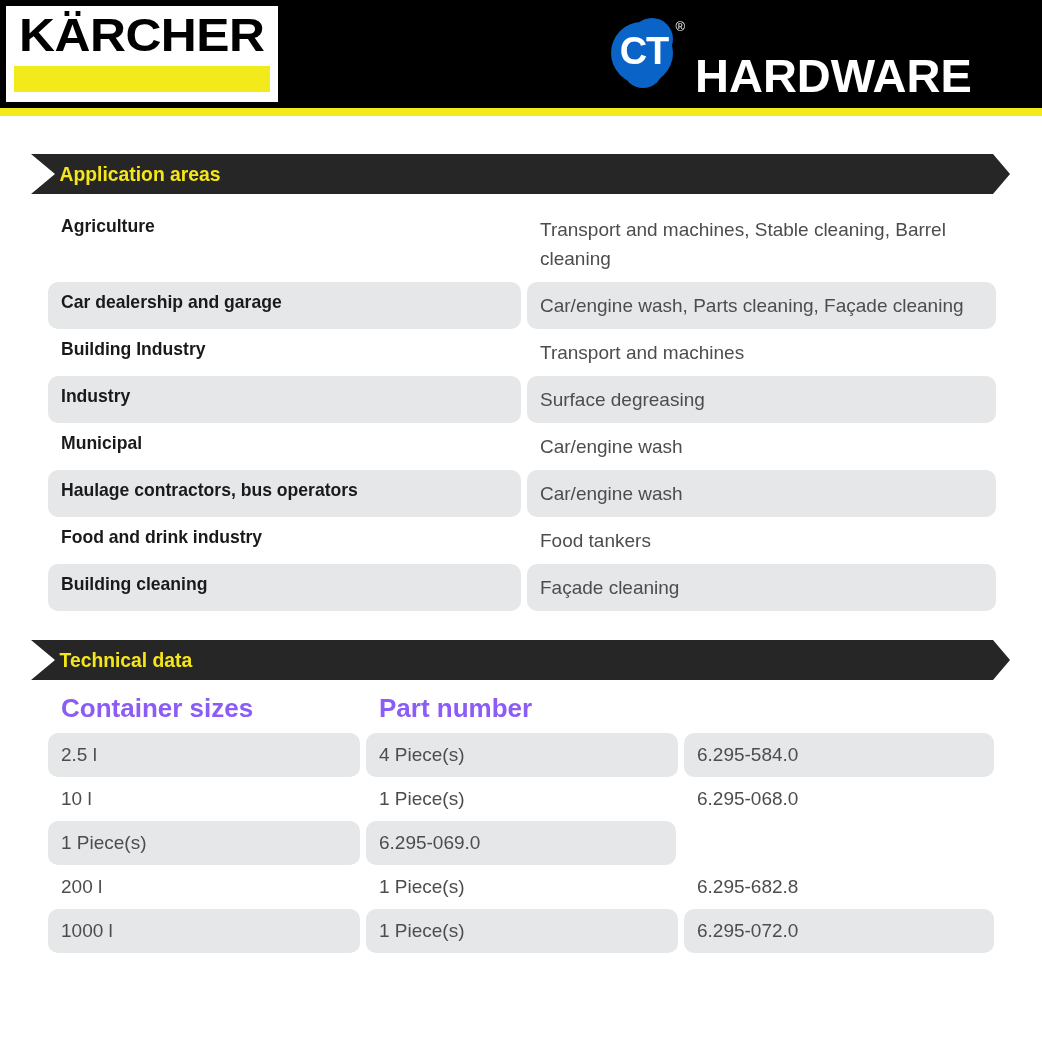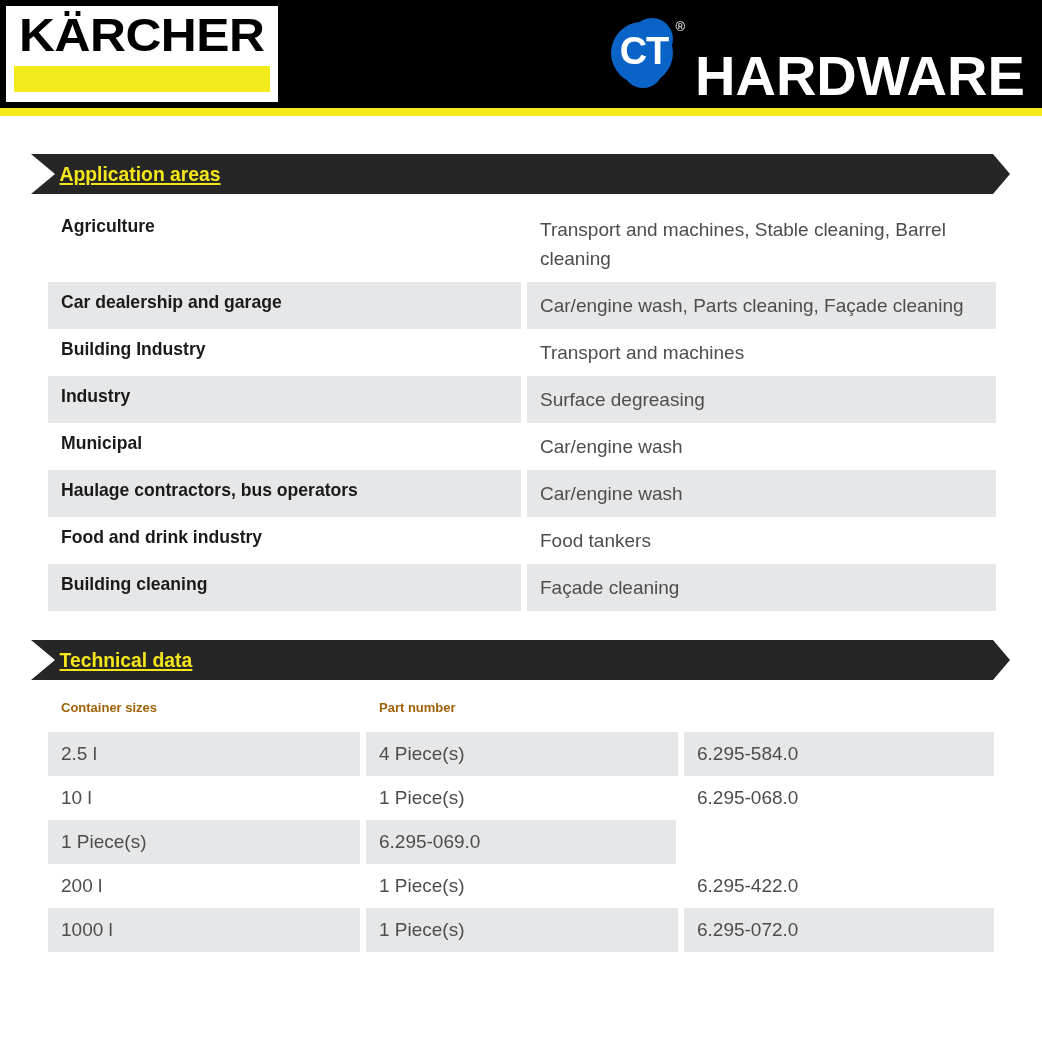--- a/index.html
+++ b/index.html
@@ -115,21 +115,21 @@
     top: 2px;
     font-family: "Liberation Sans", sans-serif;
     font-size: 13px;
     line-height: 13px;
     color: #ffffff;
     z-index: 4;
   }
   .ct-word {
     font-family: "Liberation Sans", sans-serif;
     font-weight: 700;
-    font-size: 56px;
+    font-size: 47px;
     line-height: 52px;
     color: #ffffff;
     letter-spacing: 0px;
     margin-left: 12px;
     white-space: nowrap;
     margin-top: 44px;
   }
 
   .yellow-rule {
     position: absolute;
@@ -146,21 +146,20 @@
     position: relative;
     margin-left: 31px;
     width: 979px;
     height: 40px;
     background: #262626;
     color: #f5e61a;
     display: flex;
     align-items: center;
     -webkit-clip-path: polygon(0 0, 24px 50%, 0 100%, 962px 100%, 979px 50%, 962px 0);
     clip-path: polygon(0 0, 24px 50%, 0 100%, 962px 100%, 979px 50%, 962px 0);
-    text-decoration: underline;
   }
   .ribbon-label {
     font-family: "Liberation Sans", sans-serif;
     font-weight: 700;
     font-size: 21px;
     line-height: 24px;
     color: #f5e61a;
     padding-left: 31px;
     transform: scaleX(0.92);
     transform-origin: left center;
@@ -176,21 +175,21 @@
     display: flex;
     align-items: stretch;
     column-gap: 6px;
   }
   .cell {
     display: flex;
     align-items: flex-start;
     padding: 9px 12px 9px 13px;
     min-height: 39px;
   }
-  .cell.shade { background: #e6e7e8; }
+  .cell.shade { background: #e6e7e8; border-radius: 10px; }
   .cell.plain { background: #ffffff; }
 
   .k-txt {
     font-family: "Liberation Sans", sans-serif;
     font-weight: 700;
     font-size: 18.5px;
     line-height: 22px;
     color: #1a1a1a;
     transform: scaleX(0.95);
     transform-origin: left center;
@@ -217,23 +216,23 @@
     display: flex;
     column-gap: 6px;
     padding-bottom: 2px;
   }
   .tech-head .hcell {
     padding: 6px 12px 10px 13px;
   }
   .th-txt {
     font-family: "Liberation Sans", sans-serif;
     font-weight: 700;
-    font-size: 13px;
+    font-size: 26px;
     line-height: 24px;
-    color: #a16207;
+    color: #8b5cf6;
     transform: scaleX(0.95);
     transform-origin: left center;
     white-space: nowrap;
   }
   .tech-table .v-txt { line-height: 26px; }
 
   
   #app-section  { top: 154px; }
   #app-table    { margin-top: 12px; }
   #tech-section { top: 640px; }
@@ -399,21 +398,21 @@
       </div>
 
       <div class="trow">
         <div class="cell c-a plain">
           <span class="v-txt">200 l</span>
         </div>
         <div class="cell c-b plain">
           <span class="v-txt">1 Piece(s)</span>
         </div>
         <div class="cell c-c plain">
-          <span class="v-txt">6.295-422.0</span>
+          <span class="v-txt">6.295-682.8</span>
         </div>
       </div>
 
       <div class="trow">
         <div class="cell c-a shade">
           <span class="v-txt">1000 l</span>
         </div>
         <div class="cell c-b shade">
           <span class="v-txt">1 Piece(s)</span>
         </div>

